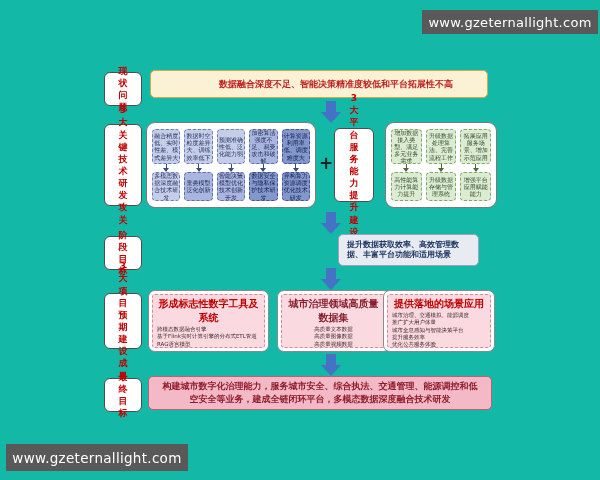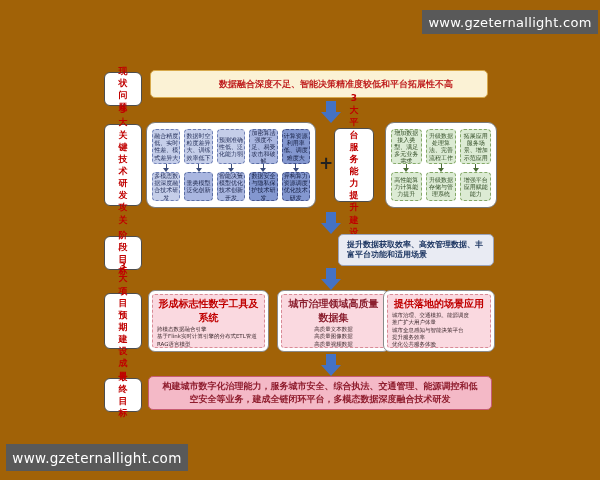--- a/index.html
+++ b/index.html
@@ -1,17 +1,17 @@
 <!DOCTYPE html>
 <html><head>
 <meta charset="utf-8">
 <style>
   html,body{margin:0;padding:0;}
   body{width:600px;height:480px;background:#ffffff;font-family:"DejaVu Sans",sans-serif;position:relative;overflow:hidden;}
-  .stage{position:absolute;left:0;top:0;width:600px;height:480px;background:#a16207;}
+  .stage{position:absolute;left:0;top:0;width:600px;height:480px;background:#14b8a6;}
   .wmbar{position:absolute;background:#595959;color:#fff;display:flex;align-items:center;justify-content:center;font-size:13px;letter-spacing:.3px;}
   .labelbox{position:absolute;background:#fff;border:1.4px solid #4d4d4d;border-radius:6px;color:#c00000;font-weight:bold;font-size:9px;line-height:1.35;display:flex;align-items:center;justify-content:center;text-align:center;padding:16px;box-sizing:border-box;}
   .banner{position:absolute;border-radius:5px;display:flex;align-items:center;justify-content:center;text-align:center;box-sizing:border-box;font-weight:bold;}
   .banner.yellow{background:#fbf2d5;border:1.2px solid #d7a94b;color:#bf1d1d;font-size:9px;padding:2px 10px;}
   .banner.stageb{background:#e9ebf3;border:1px solid #9aa3bc;color:#1f3864;font-size:8px;justify-content:flex-start;text-align:left;padding:3px 8px;line-height:1.3;}
   .banner.final{background:#f4b9c7;border:1.2px solid #c65b73;color:#8f1d2e;font-size:9px;padding:2px 12px;line-height:1.5;}
   .groupbox{position:absolute;background:#fff;border:1.2px solid #7a7a7a;border-radius:9px;box-sizing:border-box;display:flex;gap:4px;padding:6px 5px;}
   .col{flex:1;display:flex;flex-direction:column;align-items:center;}
   .mini{width:100%;box-sizing:border-box;border-radius:4px;font-size:6px;line-height:1.18;display:flex;align-items:center;justify-content:center;text-align:center;padding:1px;overflow:hidden;}
   .mini.t{height:36px;}
@@ -130,21 +130,21 @@
       <div class="mini b green1">增强平台应用赋能能力</div>
     </div>
   </div>
 
   <div class="bigarrow" style="left:321px;top:212px;">
     <div class="stem"></div>
       <div class="head"></div>
   </div>
 
   <div class="labelbox" style="left:104px;top:236px;width:38px;height:29px;">阶段目标</div>
-  <div class="banner stageb" style="left:338px;top:234px;width:156px;height:32px;">提升数据获取效率、高效管理数据、丰富平台功能和适用场景</div>
+  <div class="banner stageb" style="left:338px;top:234px;width:141px;height:32px;">提升数据获取效率、高效管理数据、丰富平台功能和适用场景</div>
 
   <div class="bigarrow" style="left:321px;top:268px;">
     <div class="stem"></div>
       <div class="head"></div>
   </div>
 
   <div class="labelbox" style="left:104px;top:293px;width:38px;height:56px;">3大项目预期建设成果</div>
 
   <div class="outbox" style="left:148px;top:290px;width:121px;height:62px;">
     <div class="pinkin">

